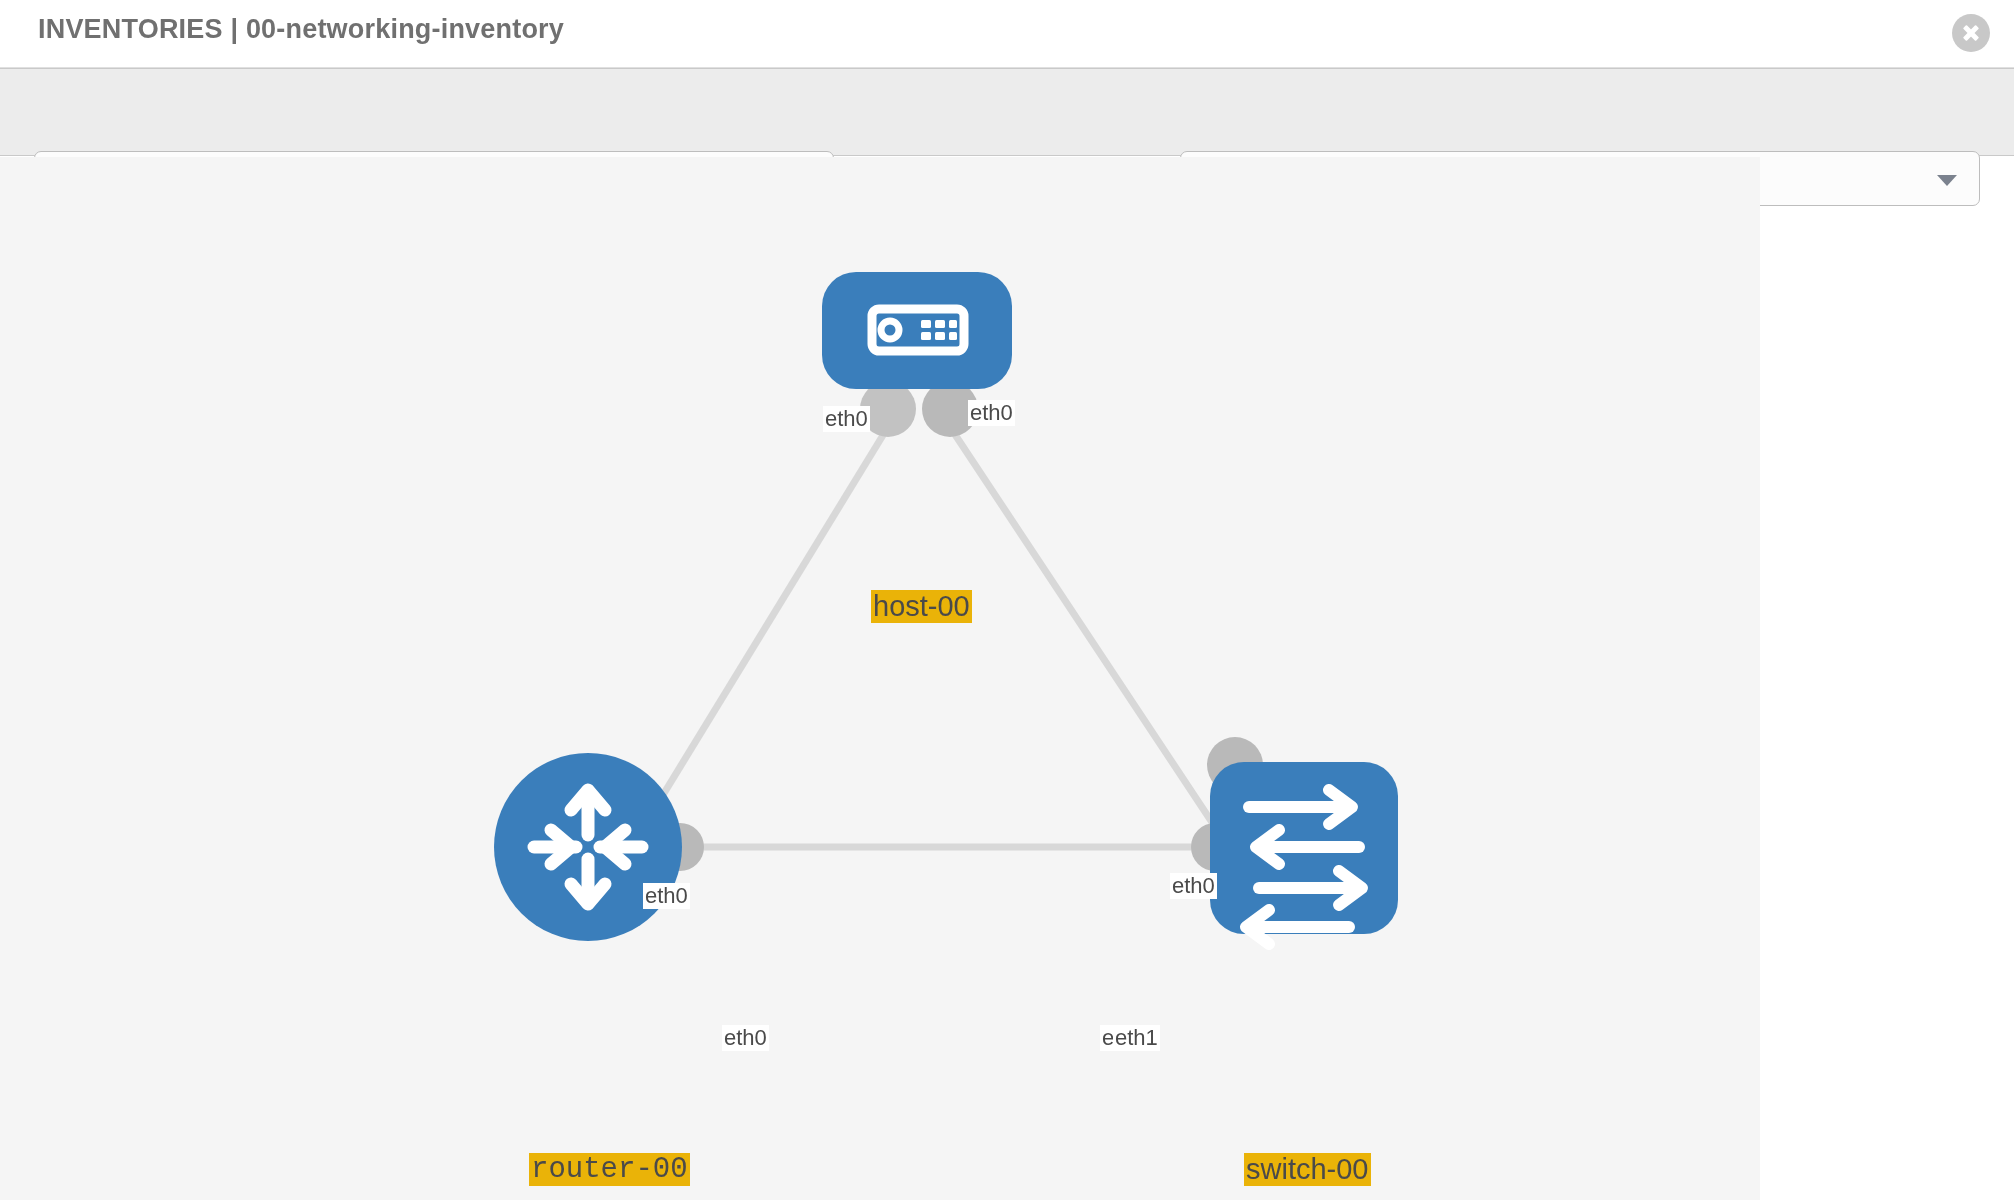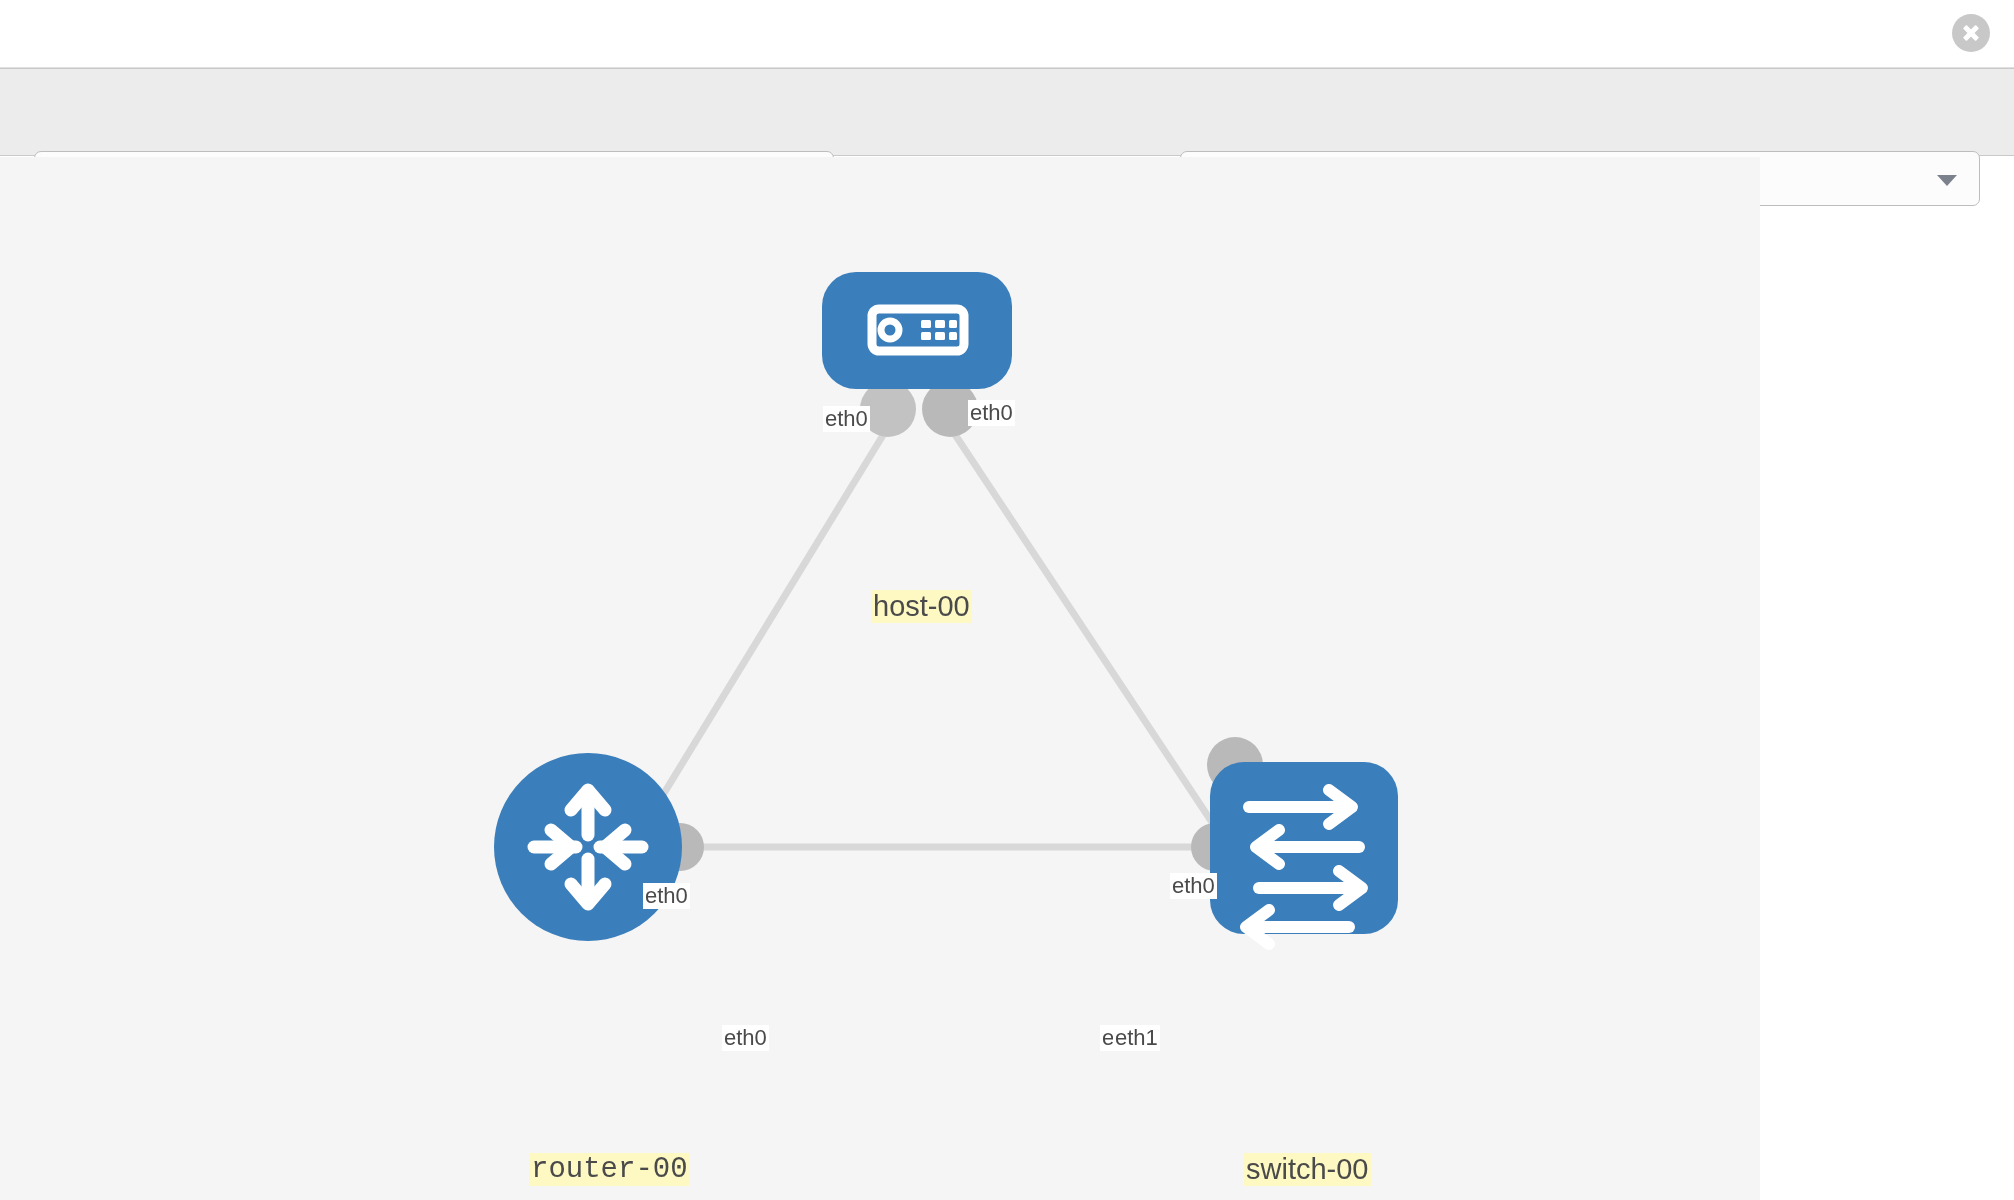--- a/index.html
+++ b/index.html
@@ -135,39 +135,40 @@
     position: absolute;
     left: 0; top: 0;
     width: 2014px;
     height: 1043px;
   }
 
   .node-label {
     position: absolute;
     font-size: 29px;
     color: #4a4a4a;
-    background: #fef9c3;
+    background: #eab308;
     white-space: nowrap;
     padding: 0 2px;
   }
   .iface-label {
     position: absolute;
     font-size: 22px;
     color: #4a4a4a;
     background: #ffffff;
     white-space: nowrap;
     padding: 0 2px;
   }
 </style>
 </head>
 <body>
 
 <div id="app">
 
   <div class="header">
+    <div class="header-title">INVENTORIES | 00-networking-inventory</div>
     <div class="close-btn"></div>
   </div>
 
   <div class="toolbar">
 
     <div class="actions-select">
       <span class="actions-label">ACTIONS</span>
       <span class="caret"></span>
     </div>
 

